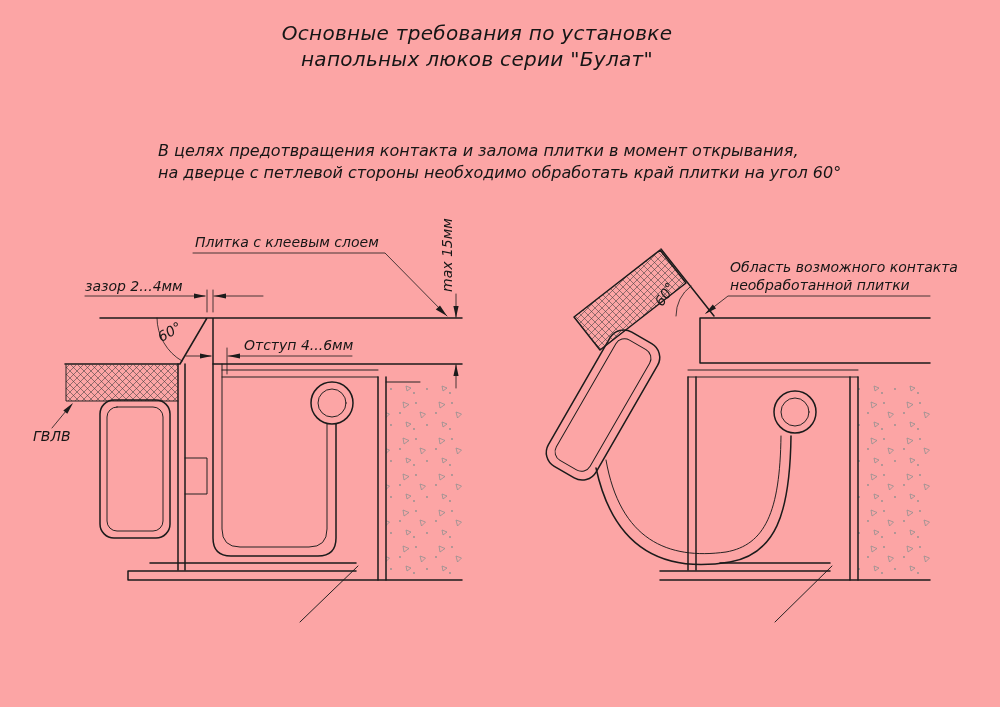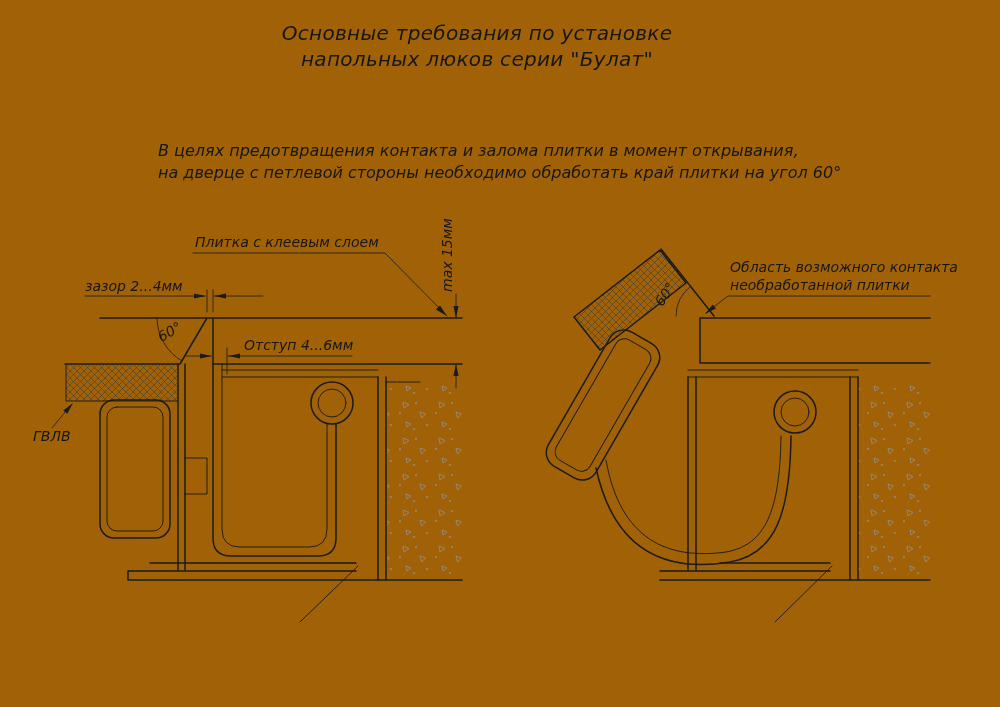--- a/index.html
+++ b/index.html
@@ -1,16 +1,16 @@
 <!DOCTYPE html>
 <html><head>
 <meta charset="utf-8">
 <style>
   html,body{margin:0;padding:0;background:#ffffff;}
-  .page{position:relative;width:1000px;height:707px;background:#a16207;overflow:hidden;}
+  .page{position:relative;width:1000px;height:707px;background:#fca5a5;overflow:hidden;}
   svg{display:block;}
   .thick{stroke-width:1.5;}
   .thin{stroke-width:0.95;}
   .dim{stroke-width:0.8;}
   text{fill:#161616;font-family:"DejaVu Sans",sans-serif;font-style:italic;}
   .t-title{font-size:20px;letter-spacing:0.3px;}
   .t-note{font-size:16px;}
   .t-label{font-size:14px;}
 </style>
 </head>

